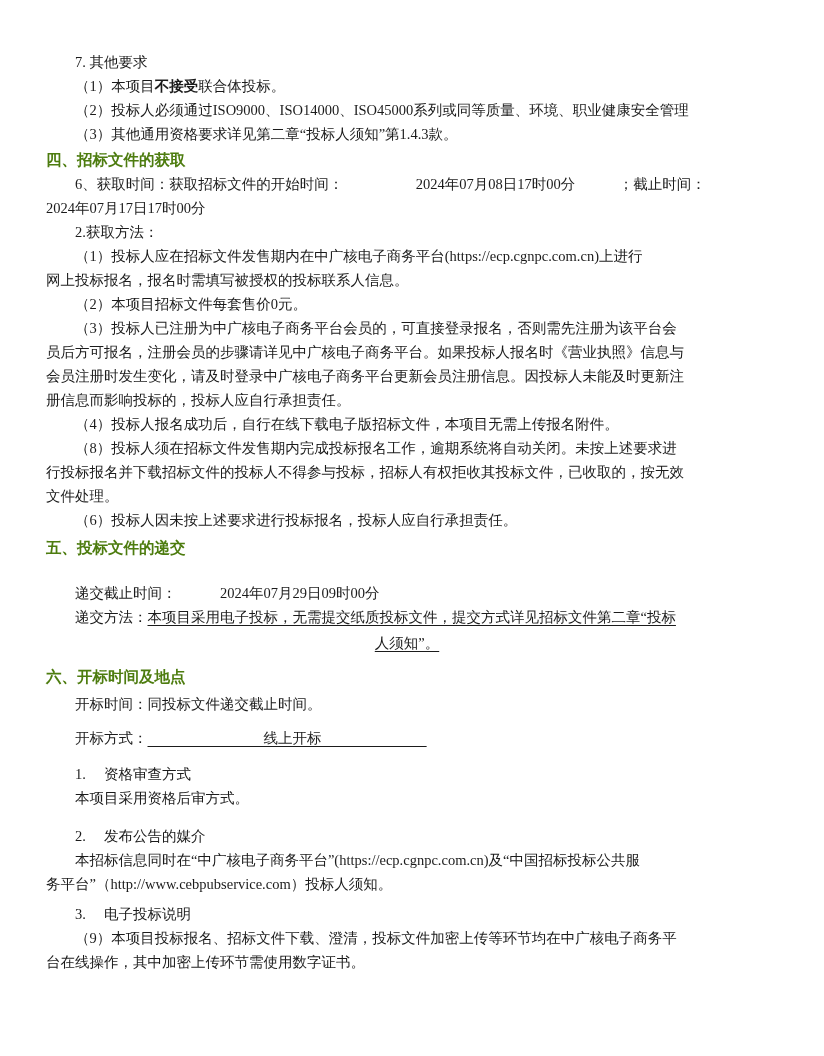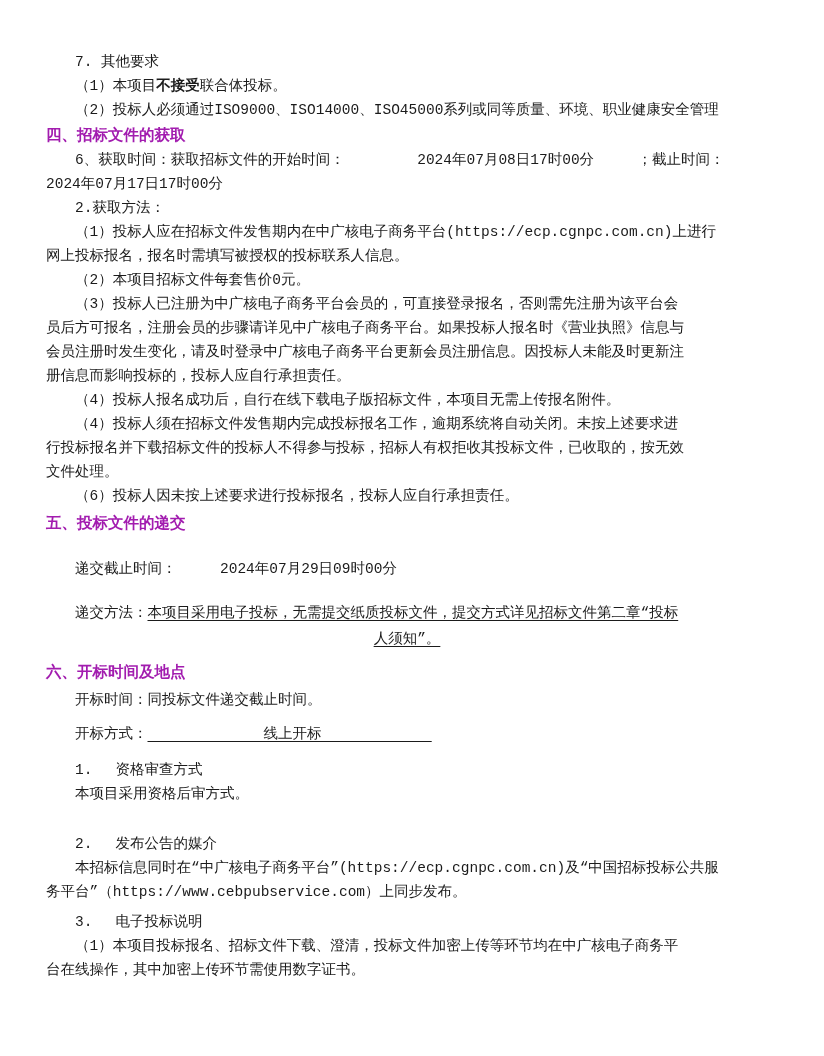--- a/index.html
+++ b/index.html
@@ -9,79 +9,80 @@
     width: 824px;
     height: 1056px;
     overflow: hidden;
   }
   .page {
     box-sizing: border-box;
     width: 808px;
     height: 1056px;
     padding: 50px 40px 0 46px;
     background: #ffffff;
-    font-family: Liberation Mono, monospace;
+    font-family: Liberation Serif, serif;
     font-size: 14.5px;
     color: #1b1b1b;
   }
   .line {
     margin: 0;
     line-height: 24px;
     white-space: pre;
   }
   .line.indent {
     padding-left: 29px;
   }
   .line.heading {
     font-weight: bold;
     font-size: 15.5px;
-    color: #a21caf;
+    color: #4d7c0f;
   }
   .run.bold {
     font-weight: bold;
   }
   .run.underline {
     text-decoration: underline;
     text-decoration-thickness: 1px;
     text-underline-offset: 3px;
   }
 </style>
 </head>
 <body>
 
 <div class="page">
   <div class="content">
       <p class="line indent"><span class="run">7. 其他要求</span></p>
       <p class="line indent"><span class="run">（1）本项目</span><span class="run bold">不接受</span><span class="run">联合体投标。</span></p>
       <p class="line indent"><span class="run">（2）投标人必须通过ISO9000、ISO14000、ISO45000系列或同等质量、环境、职业健康安全管理</span></p>
+      <p class="line indent"><span class="run">（3）其他通用资格要求详见第二章“投标人须知”第1.4.3款。</span></p>
       <p class="line heading" style="margin-top: 2px;"><span class="run">四、招标文件的获取</span></p>
       <p class="line indent"><span class="run">6、获取时间：获取招标文件的开始时间：　　　　　2024年07月08日17时00分　　　；截止时间：</span></p>
       <p class="line"><span class="run">2024年07月17日17时00分</span></p>
       <p class="line indent"><span class="run">2.获取方法：</span></p>
       <p class="line indent"><span class="run">（1）投标人应在招标文件发售期内在中广核电子商务平台(https://ecp.cgnpc.com.cn)上进行</span></p>
       <p class="line"><span class="run">网上投标报名，报名时需填写被授权的投标联系人信息。</span></p>
       <p class="line indent"><span class="run">（2）本项目招标文件每套售价0元。</span></p>
       <p class="line indent"><span class="run">（3）投标人已注册为中广核电子商务平台会员的，可直接登录报名，否则需先注册为该平台会</span></p>
       <p class="line"><span class="run">员后方可报名，注册会员的步骤请详见中广核电子商务平台。如果投标人报名时《营业执照》信息与</span></p>
       <p class="line"><span class="run">会员注册时发生变化，请及时登录中广核电子商务平台更新会员注册信息。因投标人未能及时更新注</span></p>
       <p class="line"><span class="run">册信息而影响投标的，投标人应自行承担责任。</span></p>
       <p class="line indent"><span class="run">（4）投标人报名成功后，自行在线下载电子版招标文件，本项目无需上传报名附件。</span></p>
-      <p class="line indent"><span class="run">（4）投标人须在招标文件发售期内完成投标报名工作，逾期系统将自动关闭。未按上述要求进</span></p>
+      <p class="line indent"><span class="run">（8）投标人须在招标文件发售期内完成投标报名工作，逾期系统将自动关闭。未按上述要求进</span></p>
       <p class="line"><span class="run">行投标报名并下载招标文件的投标人不得参与投标，招标人有权拒收其投标文件，已收取的，按无效</span></p>
       <p class="line"><span class="run">文件处理。</span></p>
       <p class="line indent"><span class="run">（6）投标人因未按上述要求进行投标报名，投标人应自行承担责任。</span></p>
       <p class="line heading" style="margin-top: 4px;"><span class="run">五、投标文件的递交</span></p>
       <p class="line indent" style="margin-top: 21px;"><span class="run">递交截止时间：　　　2024年07月29日09时00分</span></p>
-      <p class="line indent" style="margin-top: 20px;"><span class="run">递交方法：</span><span class="run underline">本项目采用电子投标，无需提交纸质投标文件，提交方式详见招标文件第二章“投标</span></p>
+      <p class="line indent" style="margin-top: 0;"><span class="run">递交方法：</span><span class="run underline">本项目采用电子投标，无需提交纸质投标文件，提交方式详见招标文件第二章“投标</span></p>
       <p class="line" style="margin-top: 2px; text-align: center;"><span class="run underline">人须知”。</span></p>
       <p class="line heading" style="margin-top: 10px;"><span class="run">六、开标时间及地点</span></p>
       <p class="line indent" style="margin-top: 3px;"><span class="run">开标时间：同投标文件递交截止时间。</span></p>
       <p class="line indent" style="margin-top: 10px;"><span class="run">开标方式：</span><span class="run underline">　　　　　　　　线上开标　　　　　　　 </span></p>
       <p class="line indent" style="margin-top: 12px;"><span class="run">1.　 资格审查方式</span></p>
       <p class="line indent"><span class="run">本项目采用资格后审方式。</span></p>
-      <p class="line indent" style="margin-top: 26px;"><span class="run">2.　 发布公告的媒介</span></p>
+      <p class="line indent" style="margin-top: 14px;"><span class="run">2.　 发布公告的媒介</span></p>
       <p class="line indent"><span class="run">本招标信息同时在“中广核电子商务平台”(https://ecp.cgnpc.com.cn)及“中国招标投标公共服</span></p>
-      <p class="line"><span class="run">务平台”（https://www.cebpubservice.com）上同步发布。</span></p>
+      <p class="line"><span class="run">务平台”（http://www.cebpubservice.com）投标人须知。</span></p>
       <p class="line indent" style="margin-top: 6px;"><span class="run">3.　 电子投标说明</span></p>
-      <p class="line indent"><span class="run">（1）本项目投标报名、招标文件下载、澄清，投标文件加密上传等环节均在中广核电子商务平</span></p>
+      <p class="line indent"><span class="run">（9）本项目投标报名、招标文件下载、澄清，投标文件加密上传等环节均在中广核电子商务平</span></p>
       <p class="line"><span class="run">台在线操作，其中加密上传环节需使用数字证书。</span></p>
     </div>
 </div>
 
 </body></html>

